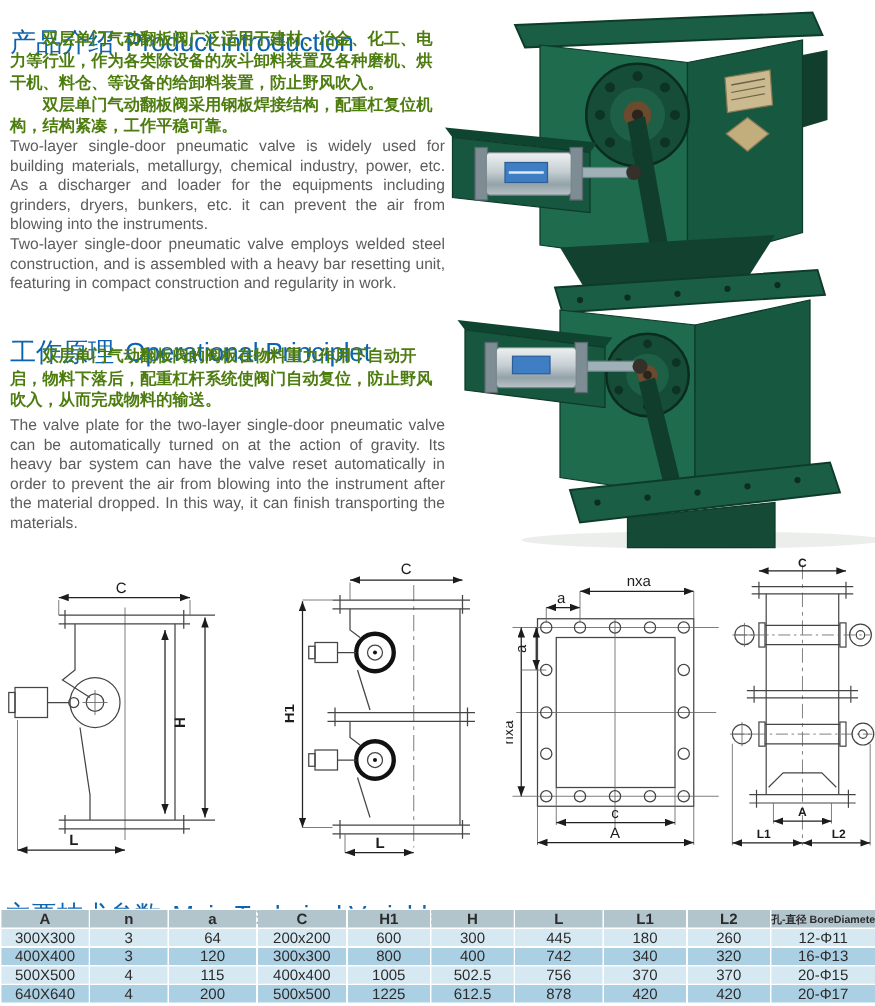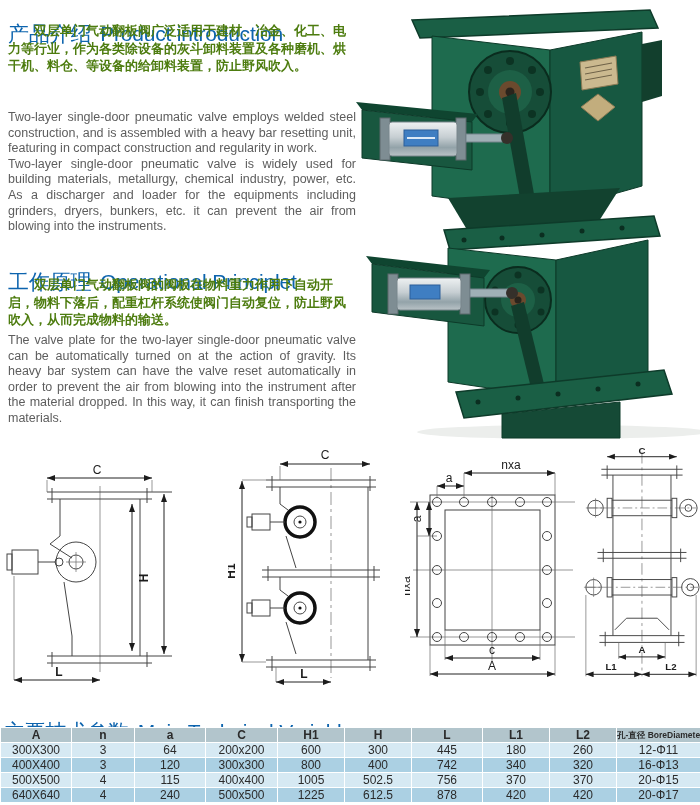--- a/index.html
+++ b/index.html
@@ -43,25 +43,26 @@
   .spec-table tr.light td{background:#d6e9f3;}
   .spec-table tr.med td{background:#abd0e3;}
 </style>
 </head>
 <body>
 
 <h1 class="sec-title" style="top:6px;"><span>产品介绍</span><span class="en-part">Product introduction</span></h1>
 
 <div class="zh-block" style="top:22px;">
   <p>双层单门气动翻板阀广泛适用于建材、冶金、化工、电力等行业，作为各类除设备的灰斗卸料装置及各种磨机、烘干机、料仓、等设备的给卸料装置，防止野风吹入。</p>
+  <p>双层单门气动翻板阀采用钢板焊接结构，配重杠复位机构，结构紧凑，工作平稳可靠。</p>
 </div>
 
 <div class="en-block" style="top:110px;">
+  <p>Two-layer single-door pneumatic valve is widely used for building materials, metallurgy, chemical industry, power, etc. As a discharger and loader for the equipments including grinders, dryers, bunkers, etc. it can prevent the air from blowing into the instruments.</p>
   <p>Two-layer single-door pneumatic valve employs welded steel construction, and is assembled with a heavy bar resetting unit, featuring in compact construction and regularity in work.</p>
-  <p>Two-layer single-door pneumatic valve is widely used for building materials, metallurgy, chemical industry, power, etc. As a discharger and loader for the equipments including grinders, dryers, bunkers, etc. it can prevent the air from blowing into the instruments.</p>
 </div>
 
 <h2 class="sec-title" style="top:251px;"><span>工作原理</span><span class="en-part">Operational Principlet</span></h2>
 
 <div class="zh-block" style="top:276px;">
   <p>双层单门气动翻板阀的阀板在物料重力作用下自动开启，物料下落后，配重杠杆系统使阀门自动复位，防止野风吹入，从而完成物料的输送。</p>
 </div>
 
 <div class="en-block" style="top:333px;">
   <p>The valve plate for the two-layer single-door pneumatic valve can be automatically turned on at the action of gravity. Its heavy bar system can have the valve reset automatically in order to prevent the air from blowing into the instrument after the material dropped. In this way, it can finish  transporting the materials.</p>
@@ -463,21 +464,21 @@
         <td>1005</td>
         <td>502.5</td>
         <td>756</td>
         <td>370</td>
         <td>370</td>
         <td>20-Φ15</td>
       </tr>
       <tr class="med">
         <td>640X640</td>
         <td>4</td>
-        <td>240</td>
+        <td>200</td>
         <td>500x500</td>
         <td>1225</td>
         <td>612.5</td>
         <td>878</td>
         <td>420</td>
         <td>420</td>
         <td>20-Φ17</td>
       </tr>
     </tbody>
 </table>

